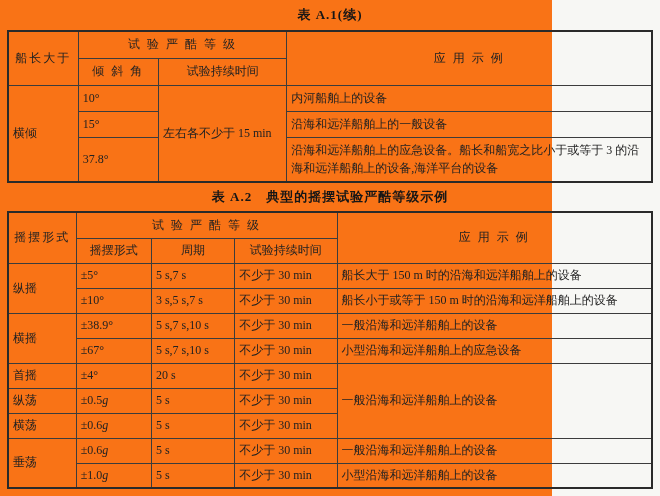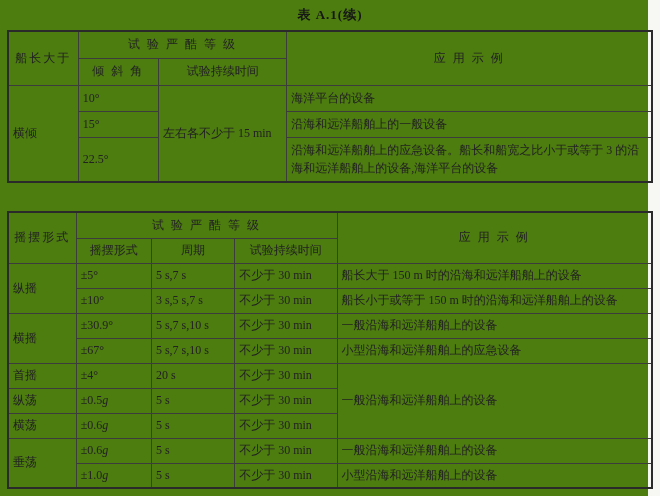--- a/index.html
+++ b/index.html
@@ -3,21 +3,21 @@
 <meta charset="utf-8">
 <style>
   html, body { margin: 0; padding: 0; }
   body {
     width: 660px; height: 496px;
     background: #f7f7f4;
     font-family: "Liberation Serif", "DejaVu Serif", serif;
     color: #1e1e1e;
     overflow: hidden;
   }
-  .page { position: relative; width: 648px; height: 496px; background: #4d7c0f; }
+  .page { position: relative; width: 552px; height: 496px; background: #f97316; }
   .tbl-title {
     position: absolute; left: 0; width: 660px;
     text-align: center; font-weight: bold; font-size: 13px;
     letter-spacing: 1px; color: #161616;
   }
   table.tbl {
     position: absolute; left: 7px;
     width: 646px; border-collapse: collapse; table-layout: fixed;
     border: 2px solid #2a2a2a;
   }
@@ -55,33 +55,34 @@
         <th class="hdr" rowspan="2">应 用 示 例</th>
       </tr>
       <tr style="height:27px;">
         <th class="hdr">倾 斜 角</th>
         <th>试验持续时间</th>
       </tr>
       <tr style="height:26px;">
         <td rowspan="3">横倾</td>
         <td>10°</td>
         <td rowspan="3">左右各不少于 15 min</td>
-        <td>海洋平台的设备</td>
+        <td>内河船舶上的设备</td>
       </tr>
       <tr style="height:26px;">
         <td>15°</td>
         <td>沿海和远洋船舶上的一般设备</td>
       </tr>
       <tr style="height:45px;">
-        <td>22.5°</td>
+        <td>37.8°</td>
         <td class="wrap">沿海和远洋船舶上的应急设备。船长和船宽之比小于或等于 3 的沿海和远洋船舶上的设备,海洋平台的设备</td>
       </tr>
     </tbody>
   </table>
 
+  <div class="tbl-title" style="top:188px;">表 A.2　典型的摇摆试验严酷等级示例</div>
 
   <table class="tbl" style="top:211px;">
     <colgroup>
       <col style="width:68px">
         <col style="width:75px">
         <col style="width:83px">
         <col style="width:102px">
         <col style="width:314px">
     </colgroup>
     <tbody>
@@ -105,21 +106,21 @@
       </tr>
       <tr style="height:25px;padding-left:32px;">
         <td><span>±10°</span><span class="unit-i"></span></td>
         <td>3 s,5 s,7 s</td>
         <td>不少于 30 min</td>
         <td>船长小于或等于 150 m 时的沿海和远洋船舶上的设备</td>
       </tr>
 
       <tr style="height:25px;">
         <td rowspan="2">横摇</td>
-        <td><span>±30.9°</span><span class="unit-i"></span></td>
+        <td><span>±38.9°</span><span class="unit-i"></span></td>
         <td>5 s,7 s,10 s</td>
         <td>不少于 30 min</td>
         <td>一般沿海和远洋船舶上的设备</td>
       </tr>
       <tr style="height:25px;">
         <td><span>±67°</span><span class="unit-i"></span></td>
         <td>5 s,7 s,10 s</td>
         <td>不少于 30 min</td>
         <td>小型沿海和远洋船舶上的应急设备</td>
       </tr>

